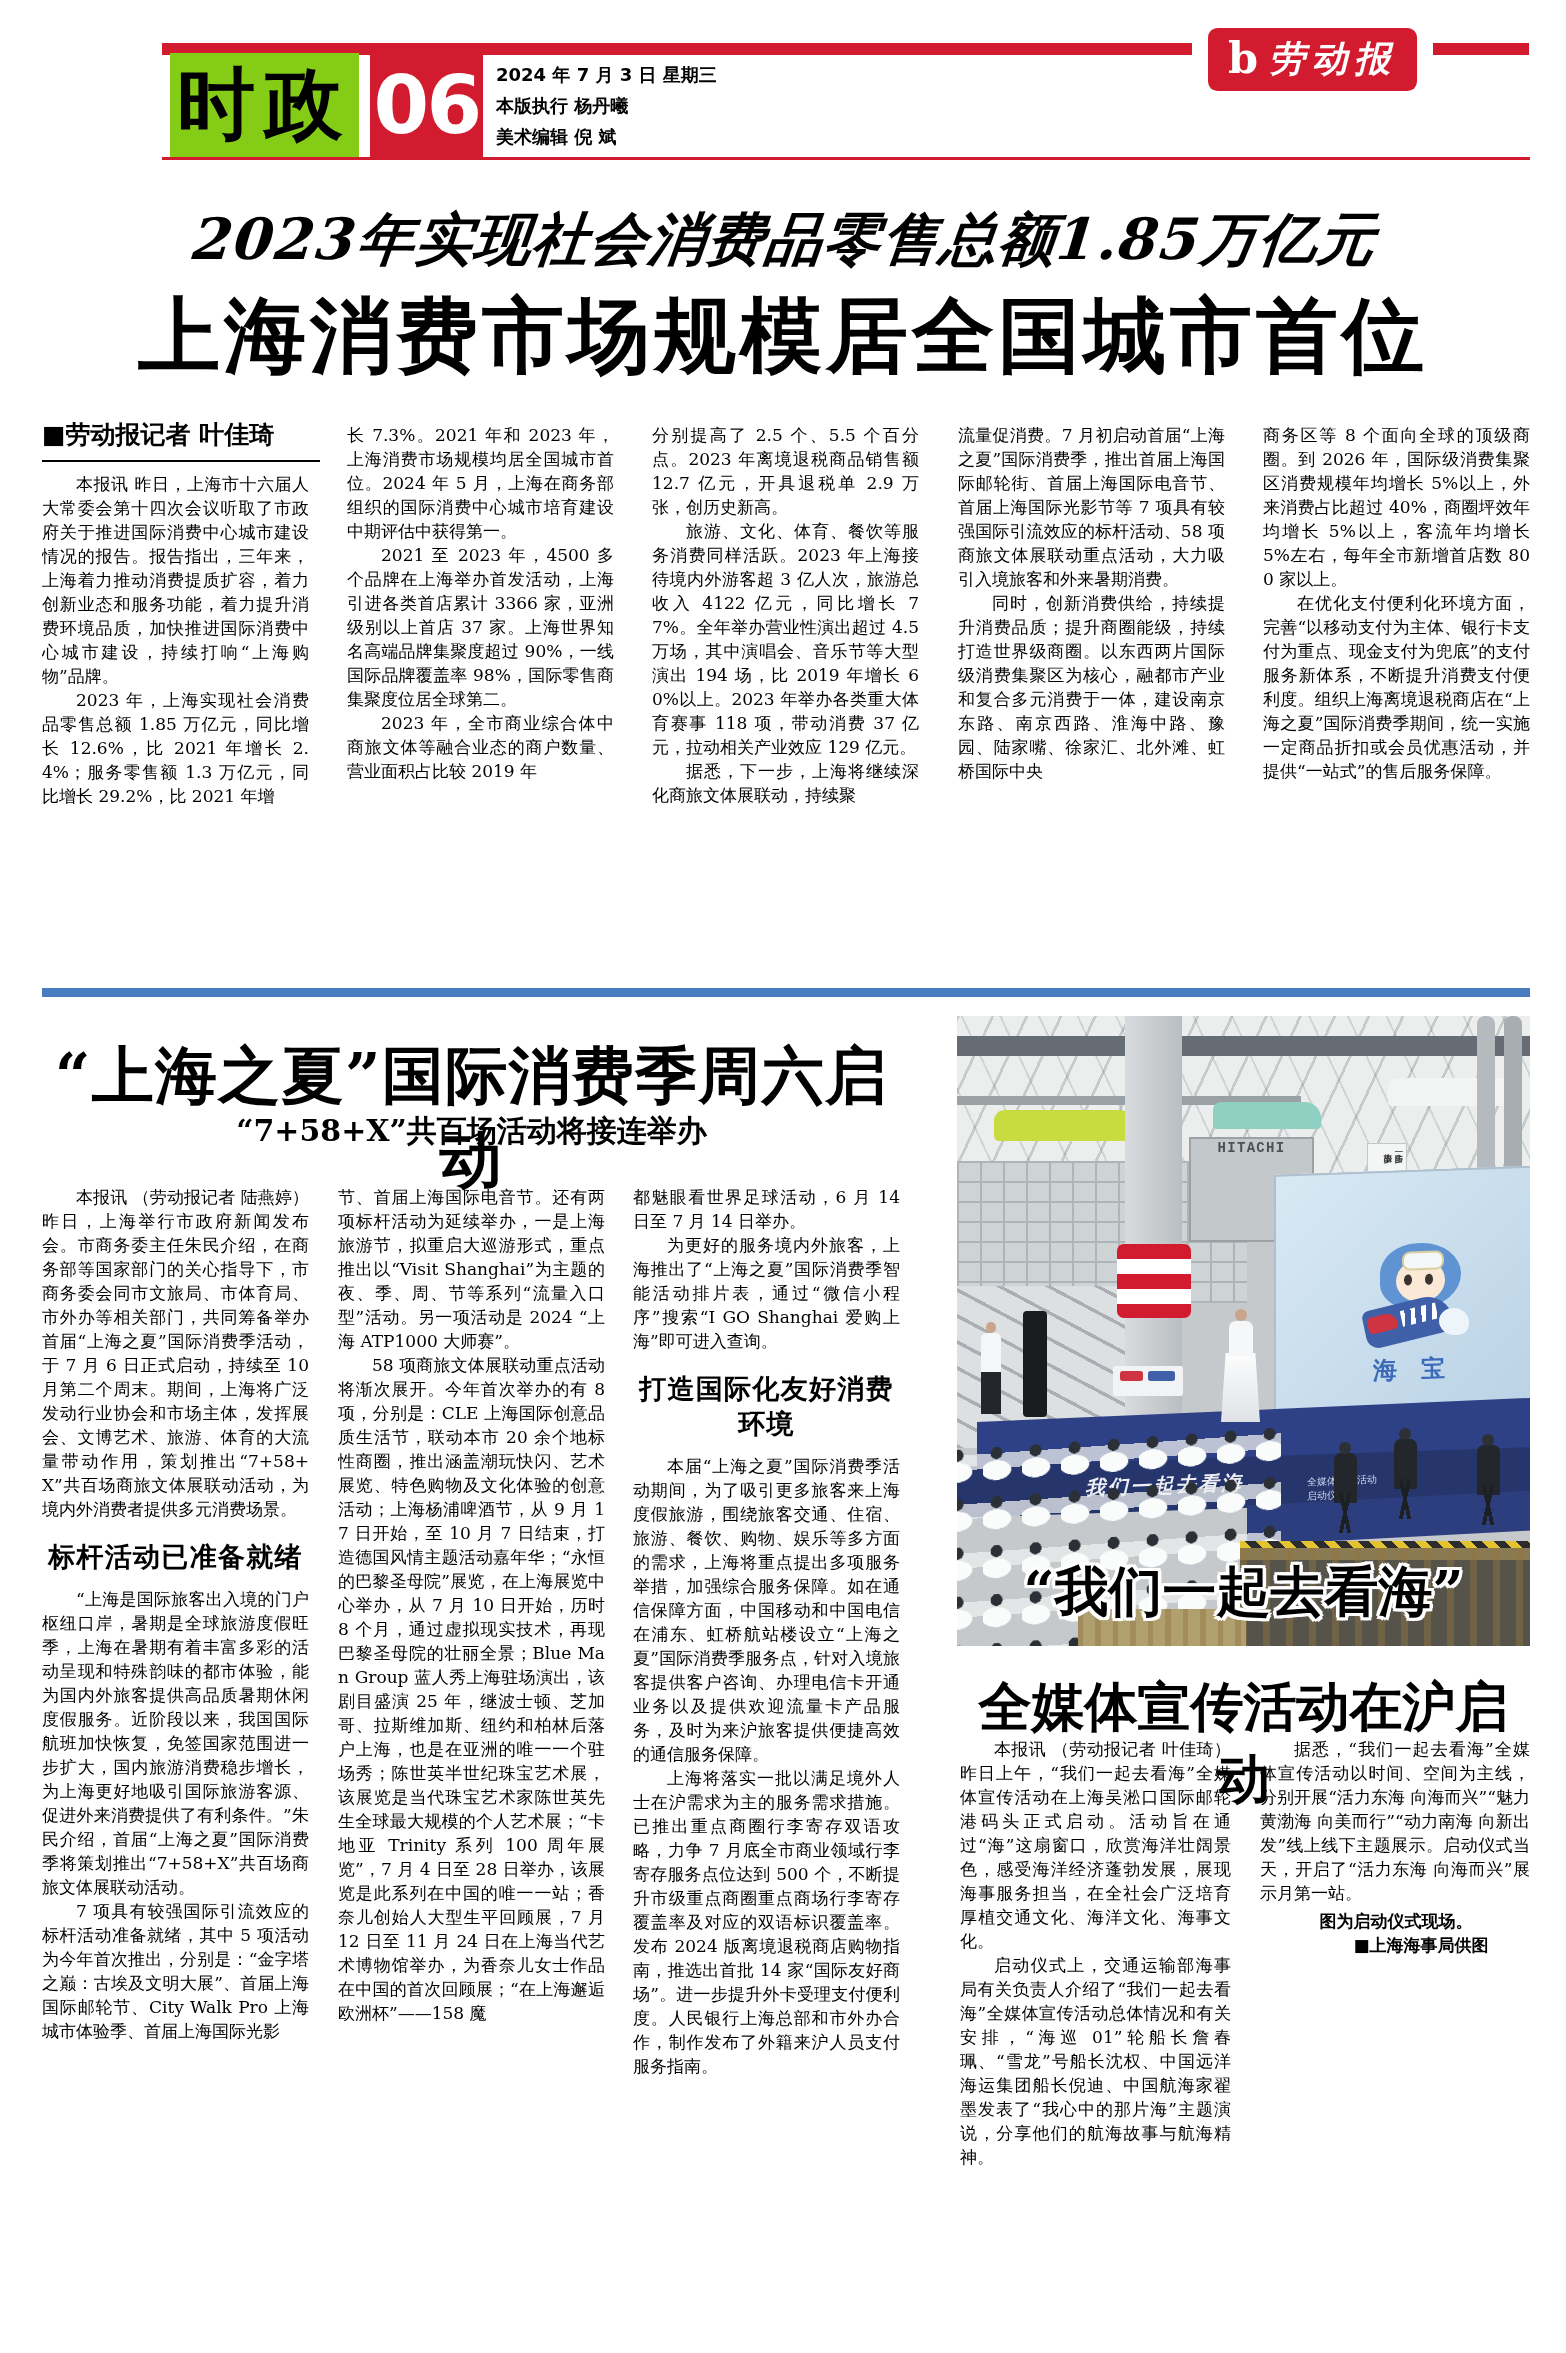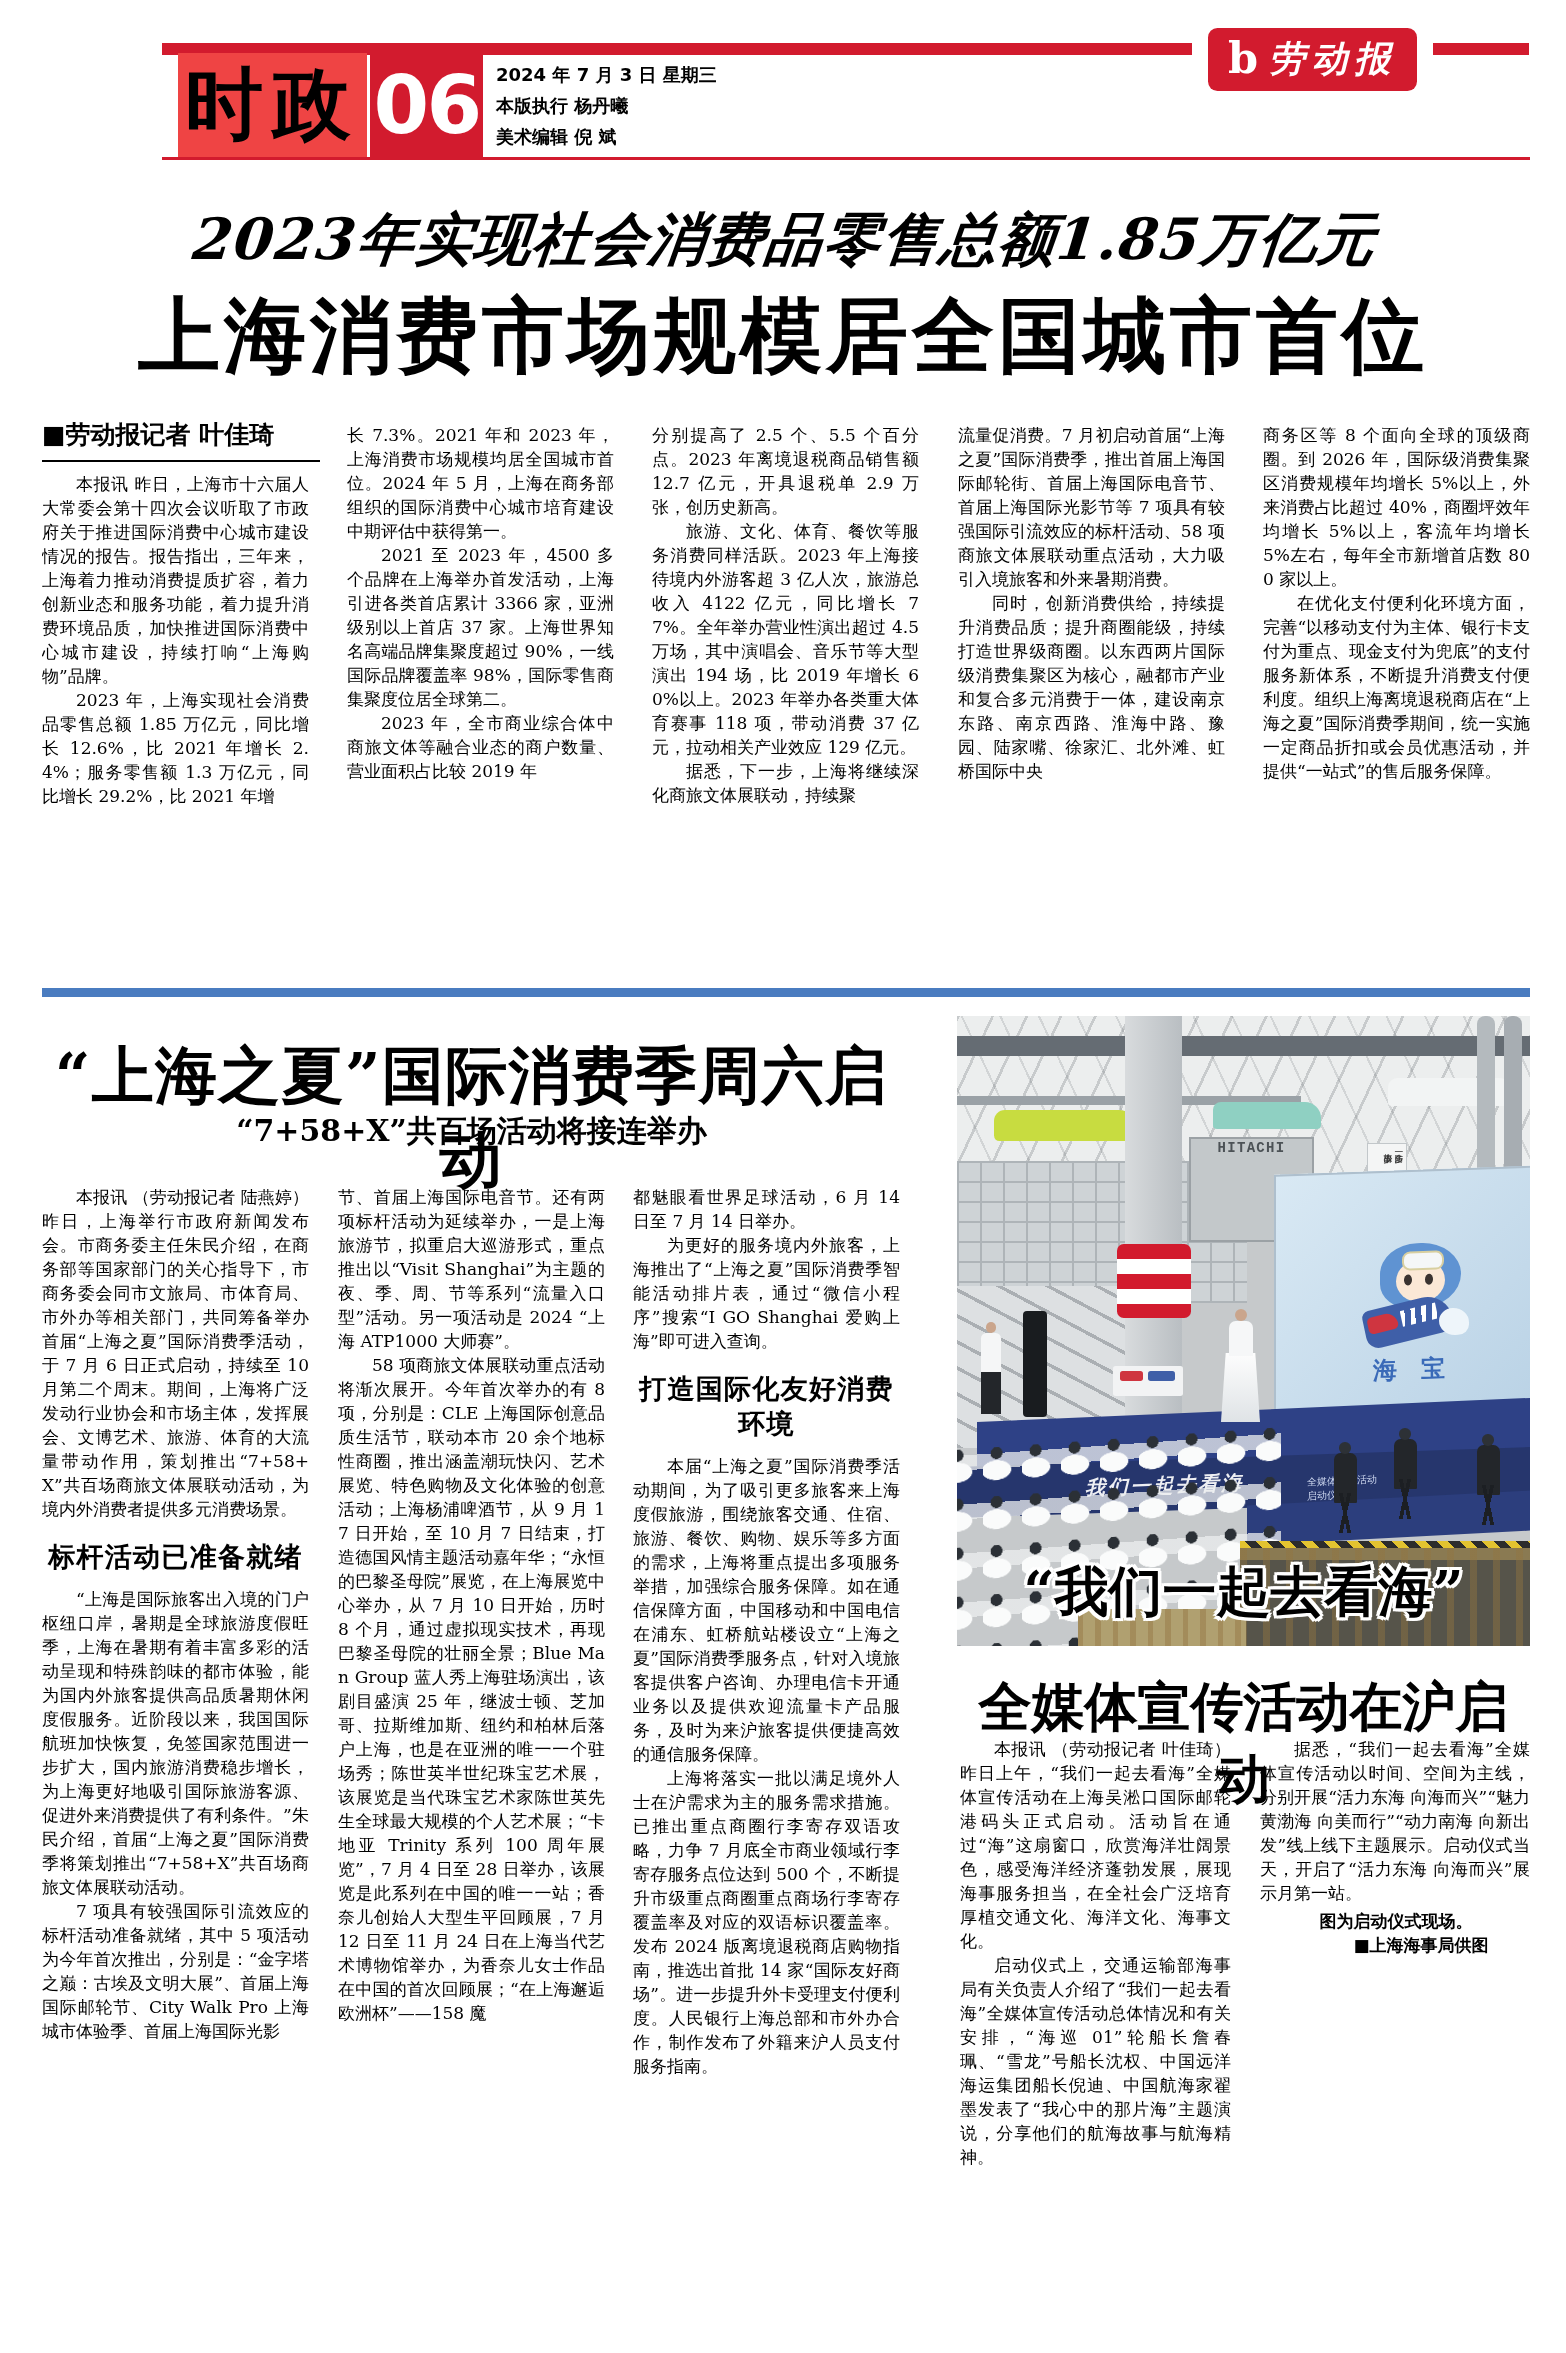--- a/index.html
+++ b/index.html
@@ -5,21 +5,21 @@
   html,body{margin:0;padding:0;}
   body{width:1567px;height:2354px;background:#ffffff;position:relative;
        font-family:"DejaVu Serif","Liberation Serif",serif;color:#000;}
 
   
   .topbar{position:absolute;height:12px;background:#d21b2e;top:43px;}
   .logo-box{position:absolute;left:1208px;top:28px;width:209px;height:63px;background:#d21b2e;
             border-radius:9.4px;display:flex;align-items:center;justify-content:center;gap:10.8px;}
   .logo-b{color:#fff;font-size:43px;font-weight:bold;font-family:"DejaVu Serif",serif;transform:translateY(-2px);}
   .logo-text{color:#fff;font-size:36px;font-weight:bold;font-style:italic;letter-spacing:6.7px;}
-  .section-box{position:absolute;left:178px;top:53px;width:189px;height:105px;background:#ef4444;
+  .section-box{position:absolute;left:170px;top:53px;width:189px;height:105px;background:#84cc16;
                display:flex;align-items:center;justify-content:center;font-size:78px;font-weight:bold;letter-spacing:9.4px;text-align:center;}
   .pagenum-box{position:absolute;left:352px;top:53px;width:113px;height:105px;background:#d21b2e;color:#fff;
                display:flex;align-items:center;justify-content:center;
                font-family:"DejaVu Sans","Liberation Sans",sans-serif;font-size:80px;font-weight:bold;letter-spacing:-2.7px;margin-left:18px;}
   .dateblock{position:absolute;left:496px;top:59px;width:377px;
              font-family:"DejaVu Sans","Liberation Sans",sans-serif;font-size:18px;line-height:31px;font-weight:600;}
   .header-rule{position:absolute;left:162px;top:157px;width:1368px;height:3.4px;background:#d21b2e;}
 
   
   .kicker{position:absolute;left:40px;top:202px;width:1489px;text-align:center;

